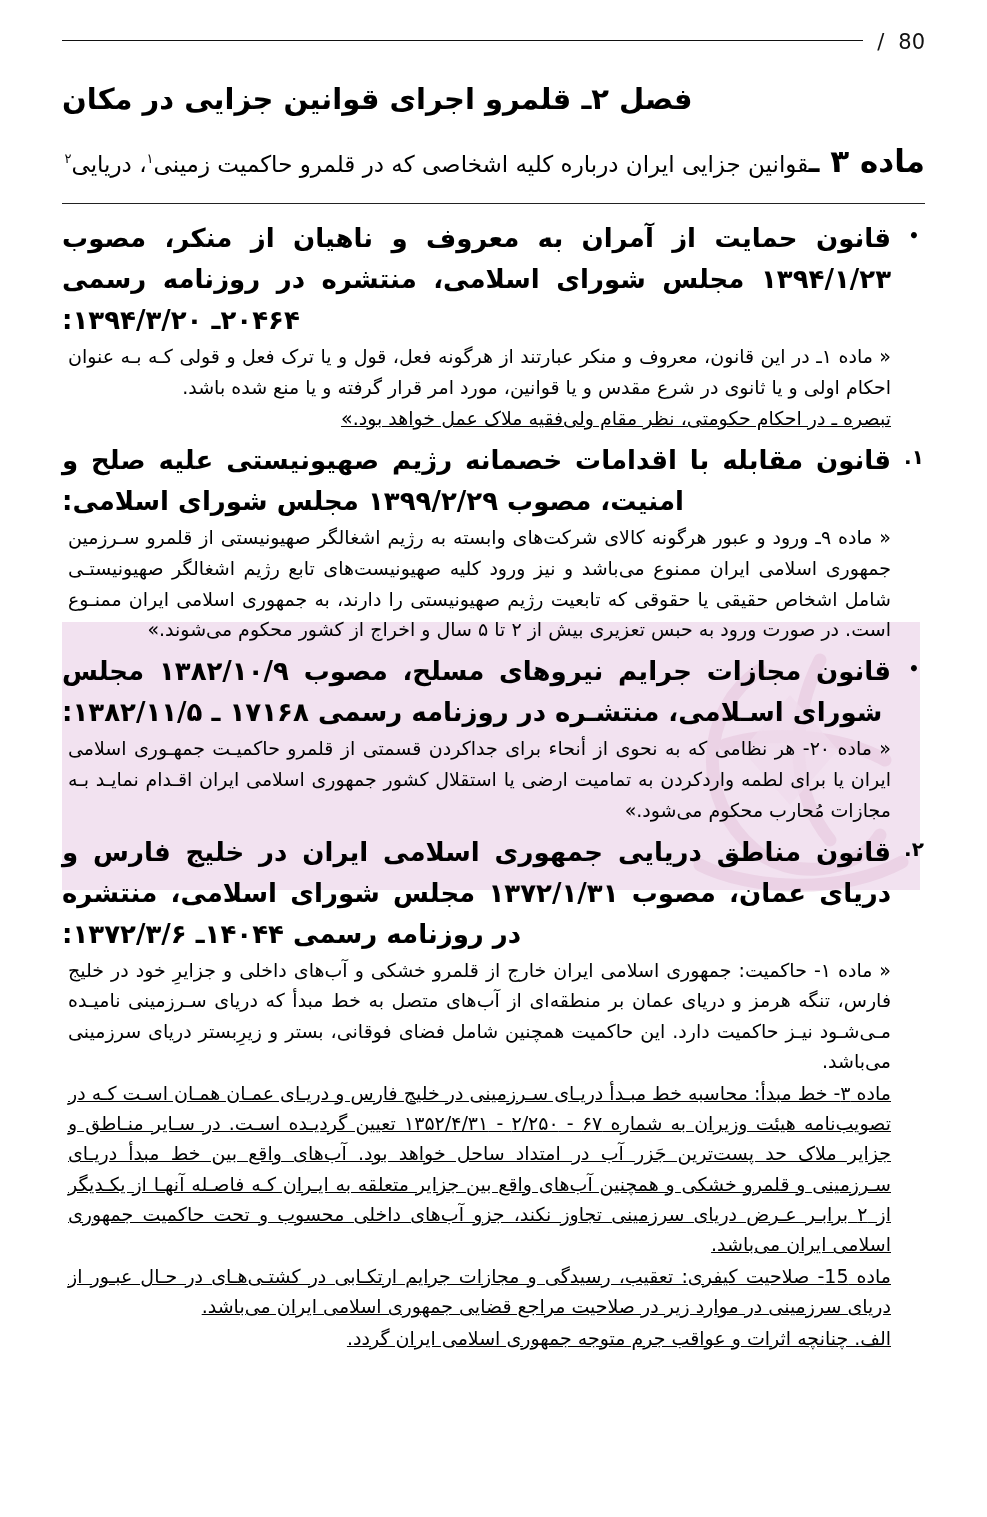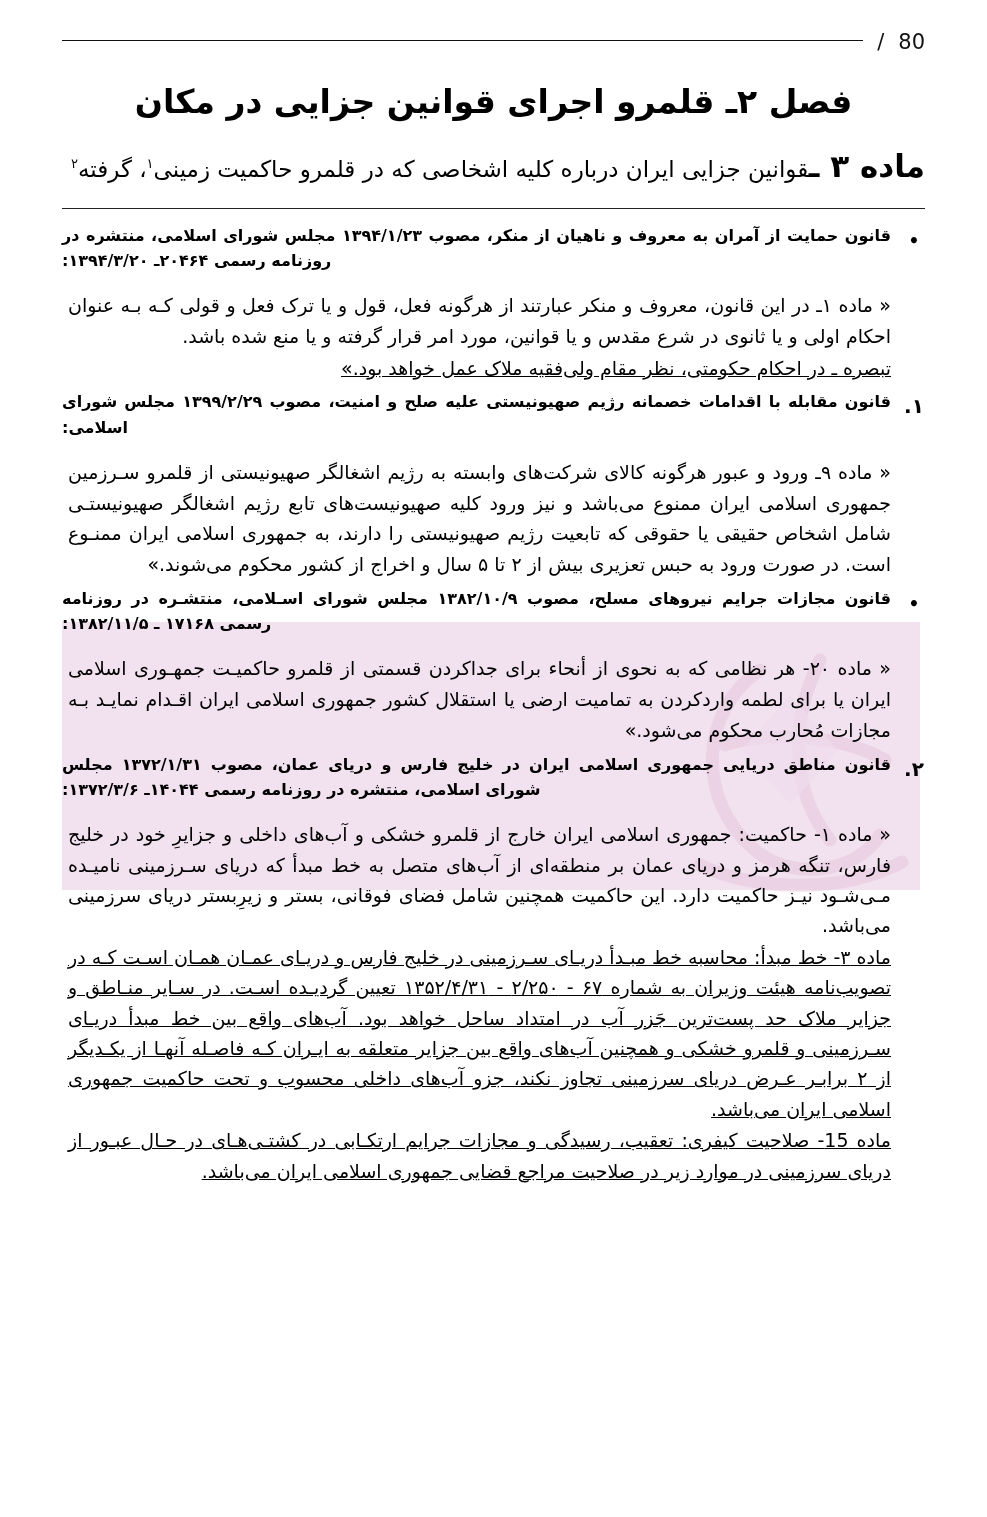--- a/index.html
+++ b/index.html
@@ -73,22 +73,22 @@
   }
   .running-header .hdr-rule {
     flex: 1;
     height: 1px;
     background: #111;
     margin-bottom: 4px;
   }
 
   
   .chapter-title {
-    text-align: center;
-    font-size: 33px;
+    text-align: left;
+    font-size: 29px;
     font-weight: bold;
     color: #000;
     margin-top: 28px;
     letter-spacing: 0;
   }
 
   
   .article-line {
     font-size: 23px;
     color: #000;
@@ -126,34 +126,34 @@
     font-weight: bold;
     color: #000;
     min-width: 22px;
     text-align: center;
     padding-top: 5px;
     flex: 0 0 auto;
   }
   .marker.bullet { font-size: 17px; padding-top: 8px; }
   .entry-title {
     flex: 1;
-    font-size: 16px;
+    font-size: 26px;
     font-weight: bold;
     color: #000;
     line-height: 1.58;
     text-align: justify;
     text-align-last: left;
   }
   .quote {
     font-size: 19px;
     color: #000;
     line-height: 1.62;
     text-align: justify;
     text-align-last: center;
-    margin: 17px 34px 0 6px;
+    margin: 0 34px 0 6px;
   }
   .quote.block-just { text-align-last: right; }
   .quote p { margin: 0; }
   .quote p + p { margin-top: 1px; text-decoration: underline; }
   .quote.tight { line-height: 1.6; }
 </style>
 </head>
 <body>
 
 <div class="page">
@@ -178,21 +178,21 @@
 
     <div class="running-header">
       <span class="hdr-page">80</span>
       <span class="hdr-page">/</span>
       <span class="hdr-rule"></span>
     </div>
 
     <div class="chapter-title">فصل ۲ـ قلمرو اجرای قوانین جزایی در مکان</div>
 
     <div class="article-line">
-      <span class="art-label">ماده ۳ ـ</span><span>قوانین جزایی ایران درباره کلیه اشخاصی که در قلمرو حاکمیت زمینی</span><sup class="fn">۱</sup><span>، گرفته</span><sup class="fn">۲</sup>
+      <span class="art-label">ماده ۳ ـ</span><span>قوانین جزایی ایران درباره کلیه اشخاصی که در قلمرو حاکمیت زمینی</span><sup class="fn">۱</sup><span>، دریایی</span><sup class="fn">۲</sup>
     </div>
 
     <hr class="divider">
 
     <div class="entry">
       <div class="entry-head">
         <span class="marker bullet">•</span>
         <span class="entry-title">قانون حمایت از آمران به معروف و ناهیان از منکر، مصوب ۱۳۹۴/۱/۲۳ مجلس شورای اسلامی، منتشره در روزنامه رسمی ۲۰۴۶۴ـ ۱۳۹۴/۳/۲۰:</span>
       </div>
       <div class="quote block-just">
@@ -223,17 +223,18 @@
 
     <div class="entry">
       <div class="entry-head">
         <span class="marker">۲.</span>
         <span class="entry-title">قانون مناطق دریایی جمهوری اسلامی ایران در خلیج فارس و دریای عمان، مصوب ۱۳۷۲/۱/۳۱ مجلس شورای اسلامی، منتشره در روزنامه رسمی ۱۴۰۴۴ـ ۱۳۷۲/۳/۶:</span>
       </div>
       <div class="quote block-just tight">
         <p>« ماده ۱- حاکمیت: جمهوری اسلامی ایران خارج از قلمرو خشکی و آب‌های داخلی و جزایرِ خود در خلیج فارس، تنگه هرمز و دریای عمان بر  منطقه‌ای از آب‌های متصل به خط مبدأ که دریای سـرزمینی نامیـده مـی‌شـود نیـز حاکمیت دارد. این حاکمیت همچنین شامل فضای فوقانی، بستر و زیرِبستر دریای سرزمینی می‌باشد.</p>
         <p>ماده ۳- خط مبدأ: محاسبه خط مبـدأ دریـای سـرزمینی در خلیج فارس و دریـای عمـان همـان اسـت کـه در تصویب‌نامه هیئت  وزیران به شماره ۶۷ - ۲/۲۵۰ - ۱۳۵۲/۴/۳۱ تعیین گردیـده اسـت. در سـایر منـاطق و جزایر ملاک حد پست‌ترین جَزر آب در امتداد ساحل خواهد بود. آب‌های واقع بین خط مبدأ دریـای سـرزمینی و قلمرو خشکی و همچنین آب‌های واقع بین جزایر متعلقه به ایـران کـه فاصـله آنهـا از یکـدیگر از ۲ برابـر عـرض دریای سرزمینی تجاوز نکند، جزو آب‌های داخلی محسوب و تحت حاکمیت جمهوری اسلامی ایران می‌باشد.</p>
         <p>ماده 15- صلاحیت کیفری: تعقیب، رسیدگی و مجازات جرایم ارتکـابی در کشتـی‌هـای در حـال عبـور از دریای سرزمینی در موارد زیر در صلاحیت مراجع قضایی جمهوری اسلامی ایران می‌باشد.</p>
+        <p>الف. چنانچه اثرات و عواقب جرم متوجه جمهوری اسلامی ایران گردد.</p>
       </div>
     </div>
 
   </div>
 </div>
 
 </body></html>

